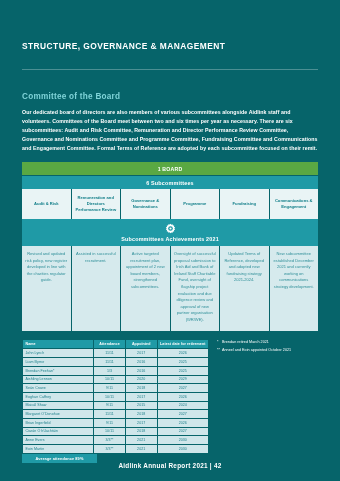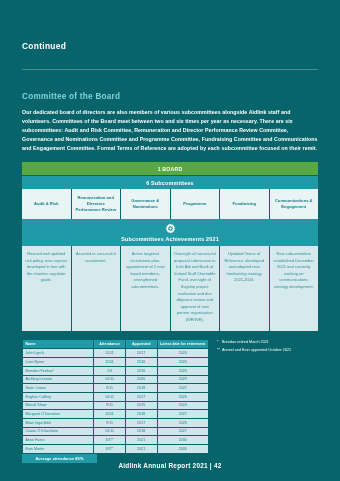--- a/index.html
+++ b/index.html
@@ -225,21 +225,21 @@
     font-weight: bold;
     letter-spacing: 0.25px;
   }
 </style>
 </head>
 <body>
 
 <div class="page">
 
   <div class="header">
-    <div class="header-sub">Continued</div>
+    <div class="header-title">STRUCTURE, GOVERNANCE &amp; MANAGEMENT</div>
     <div class="header-rule"></div>
   </div>
 
   <div class="intro">
     <div class="intro-heading">Committee of the Board</div>
     <div class="intro-body">Our dedicated board of directors are also members of various subcommittees alongside Aidlink staff and volunteers. Committees of the Board meet between two and six times per year as necessary. There are six subcommittees: Audit and Risk Committee, Remuneration and Director Performance Review Committee, Governance and Nominations Committee and Programme Committee, Fundraising Committee and Communications and Engagement Committee. Formal Terms of Reference are adopted by each subcommittee focused on their remit.</div>
   </div>
 
   <div class="org">
     <div class="band band-board">1 BOARD</div>

